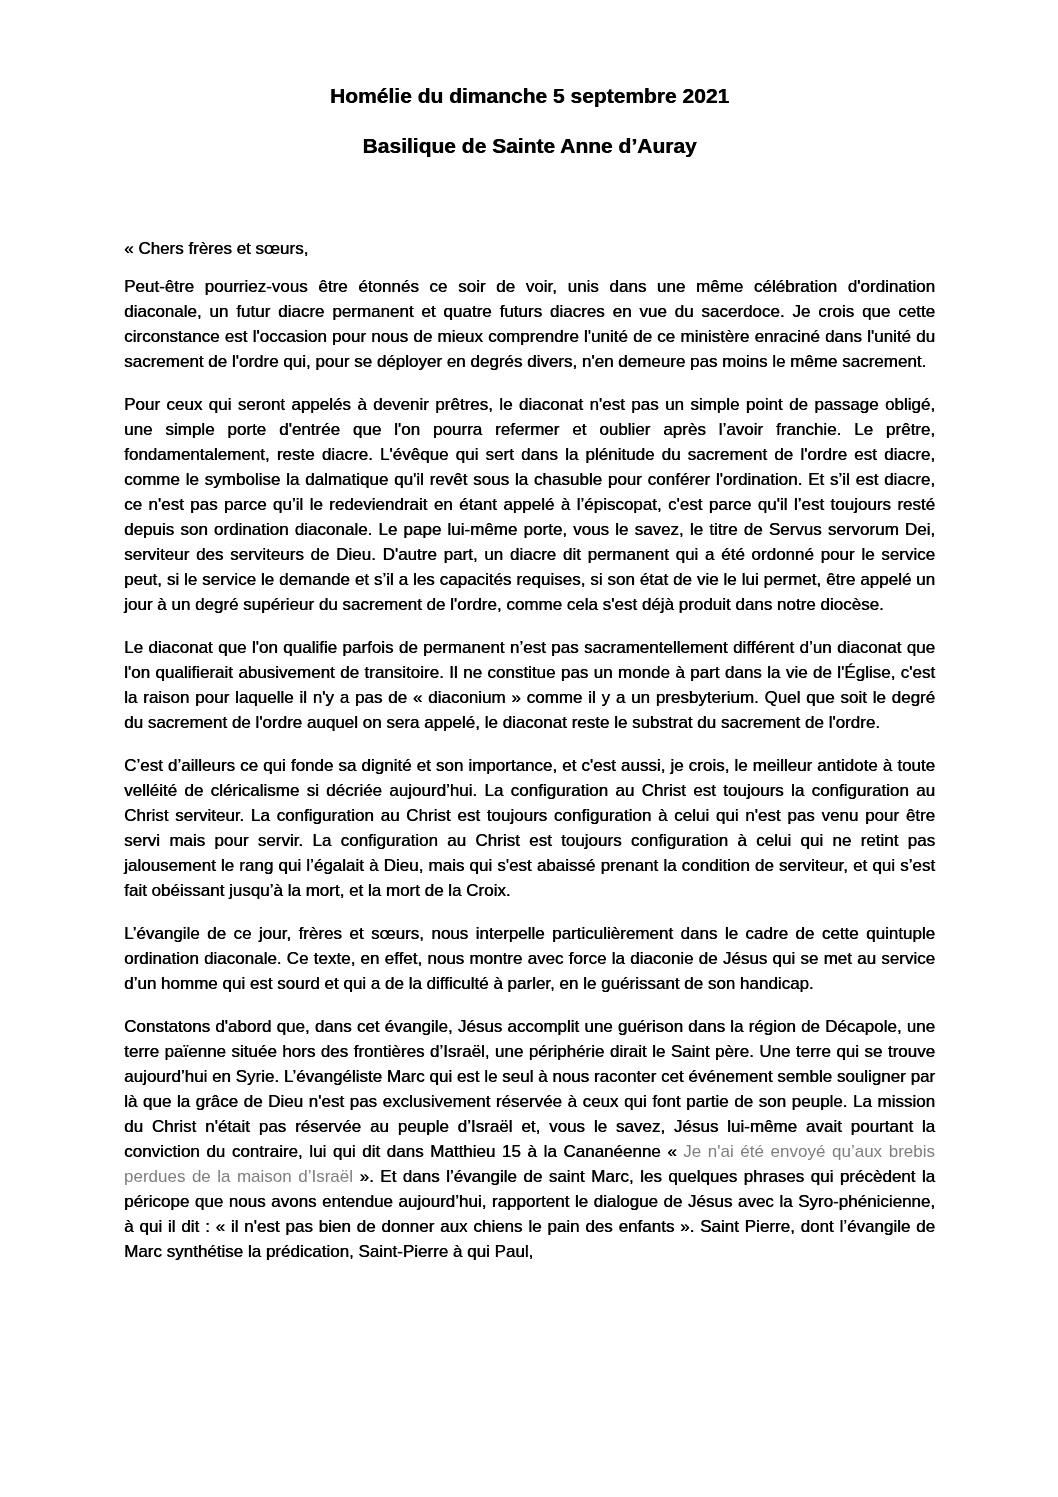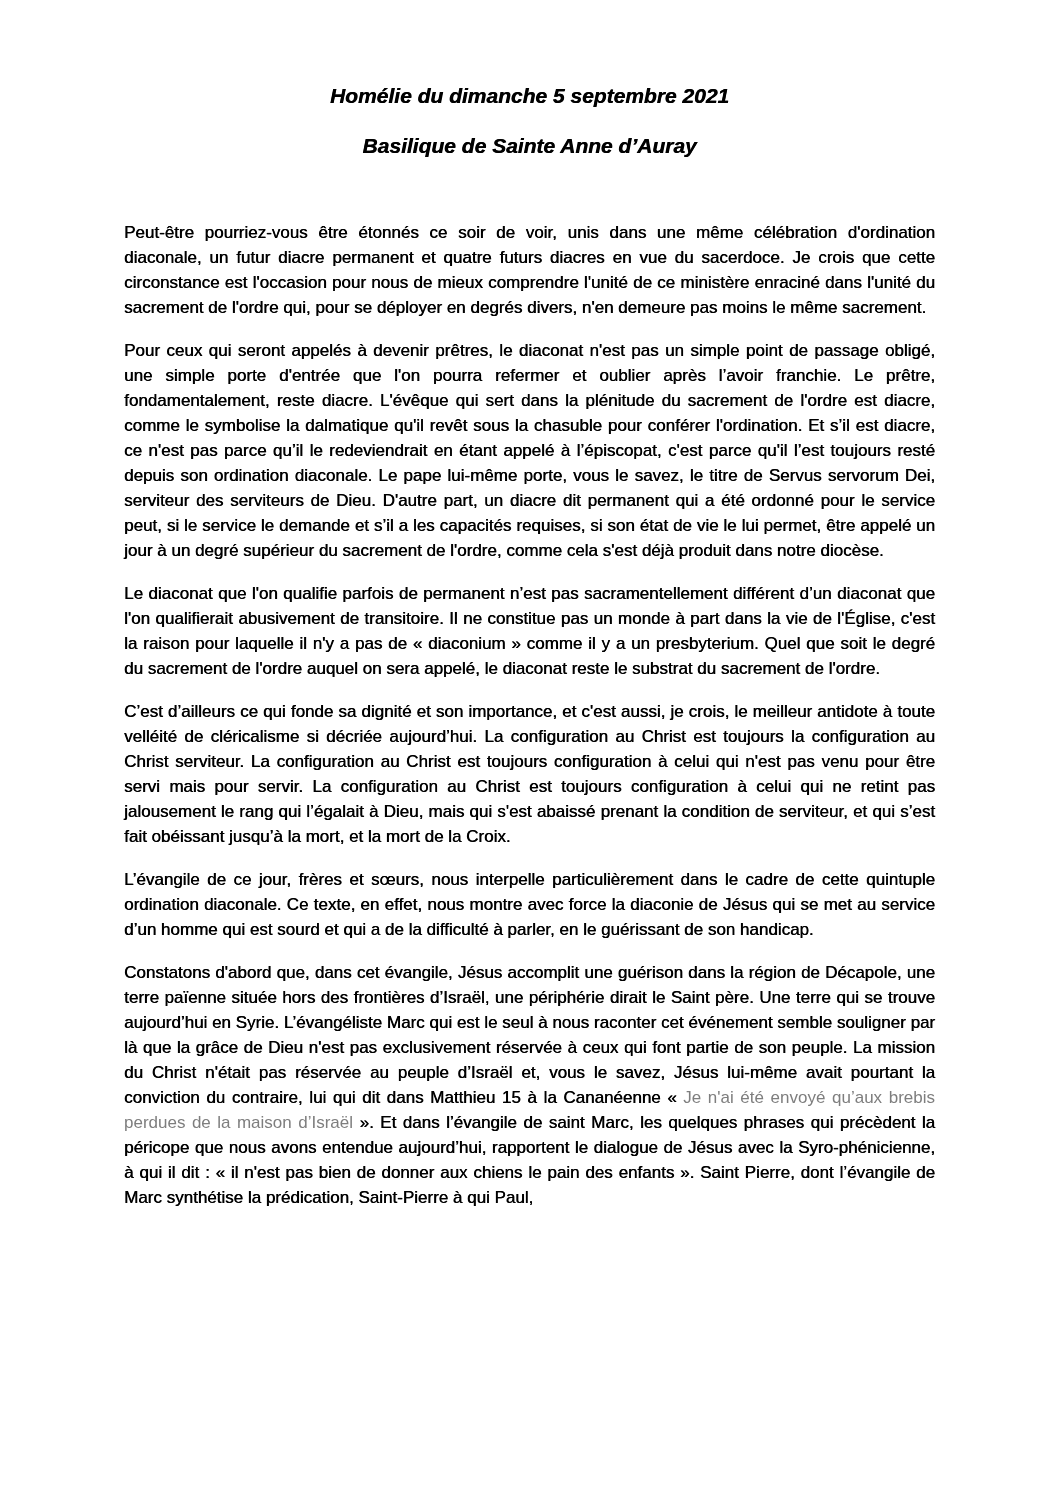--- a/index.html
+++ b/index.html
@@ -12,29 +12,29 @@
   .page {
     width: 1058px;
     height: 1497px;
     background: #ffffff;
     color: #000000;
     padding: 85px 123px 0 124px;
     overflow: hidden;
     
     text-shadow: 0.45px 0 0 currentColor;
   }
-  .titles { text-align: center; font-style: italic; }
+  .titles { text-align: center; }
   .doc-heading {
     font-size: 21px;
     font-weight: 700;
     line-height: 21px;
     margin-bottom: 29px;
     white-space: nowrap;
   }
-  .doc-heading.heading-last { margin-bottom: 64px; }
+  .doc-heading.heading-last { margin-bottom: 80px; }
   .doc-body p {
     font-size: 17px;
     line-height: 25px;
     text-align: justify;
     margin-bottom: 18px;
     color: #000000;
   }
   .doc-body p.salutation {
     text-align: left;
     margin-bottom: 13px;
@@ -50,20 +50,21 @@
 
 <div class="page">
 
   <header class="titles">
     <h1 class="doc-heading">Homélie du dimanche 5 septembre 2021</h1>
     <h1 class="doc-heading heading-last">Basilique de Sainte Anne d’Auray</h1>
   </header>
 
   <main class="doc-body">
 
+    <p class="salutation">« Chers frères et sœurs,</p>
 
     <p>Peut-être pourriez-vous être étonnés ce soir de voir, unis dans une même célébration d'ordination diaconale, un futur diacre permanent et quatre futurs diacres en vue du sacerdoce. Je crois que cette circonstance est l'occasion pour nous de mieux comprendre l'unité de ce ministère enraciné dans l'unité du sacrement de l'ordre qui, pour se déployer en degrés divers, n'en demeure pas moins le même sacrement.</p>
 
     <p>Pour ceux qui seront appelés à devenir prêtres, le diaconat n'est pas un simple point de passage obligé, une simple porte d'entrée que l'on pourra refermer et oublier après l’avoir franchie. Le prêtre, fondamentalement, reste diacre. L'évêque qui sert dans la plénitude du sacrement de l'ordre est diacre, comme le symbolise la dalmatique qu'il revêt sous la chasuble pour conférer l'ordination. Et s’il est diacre, ce n'est pas parce qu’il le redeviendrait en étant appelé à l’épiscopat, c'est parce qu'il l’est toujours resté depuis son ordination diaconale. Le pape lui-même porte, vous le savez, le titre de Servus servorum Dei, serviteur des serviteurs de Dieu. D'autre part, un diacre dit permanent qui a été ordonné pour le service peut, si le service le demande et s’il a les capacités requises, si son état de vie le lui permet, être appelé un jour à un degré supérieur du sacrement de l'ordre, comme cela s'est déjà produit dans notre diocèse.</p>
 
     <p>Le diaconat que l'on qualifie parfois de permanent n’est pas sacramentellement différent d’un diaconat que l'on qualifierait abusivement de transitoire. Il ne constitue pas un monde à part dans la vie de l'Église, c'est la raison pour laquelle il n'y a pas de « diaconium » comme il y a un presbyterium. Quel que soit le degré du sacrement de l'ordre auquel on sera appelé, le diaconat reste le substrat du sacrement de l'ordre.</p>
 
     <p>C’est d’ailleurs ce qui fonde sa dignité et son importance, et c'est aussi, je crois, le meilleur antidote à toute velléité de cléricalisme si décriée aujourd’hui. La configuration au Christ est toujours la configuration au Christ serviteur. La configuration au Christ est toujours configuration à celui qui n'est pas venu pour être servi mais pour servir. La configuration au Christ est toujours configuration à celui qui ne retint pas jalousement le rang qui l’égalait à Dieu, mais qui s'est abaissé prenant la condition de serviteur, et qui s’est fait obéissant jusqu’à la mort, et la mort de la Croix.</p>
 
     <p>L’évangile de ce jour, frères et sœurs, nous interpelle particulièrement dans le cadre de cette quintuple ordination diaconale. Ce texte, en effet, nous montre avec force la diaconie de Jésus qui se met au service d’un homme qui est sourd et qui a de la difficulté à parler, en le guérissant de son handicap.</p>

